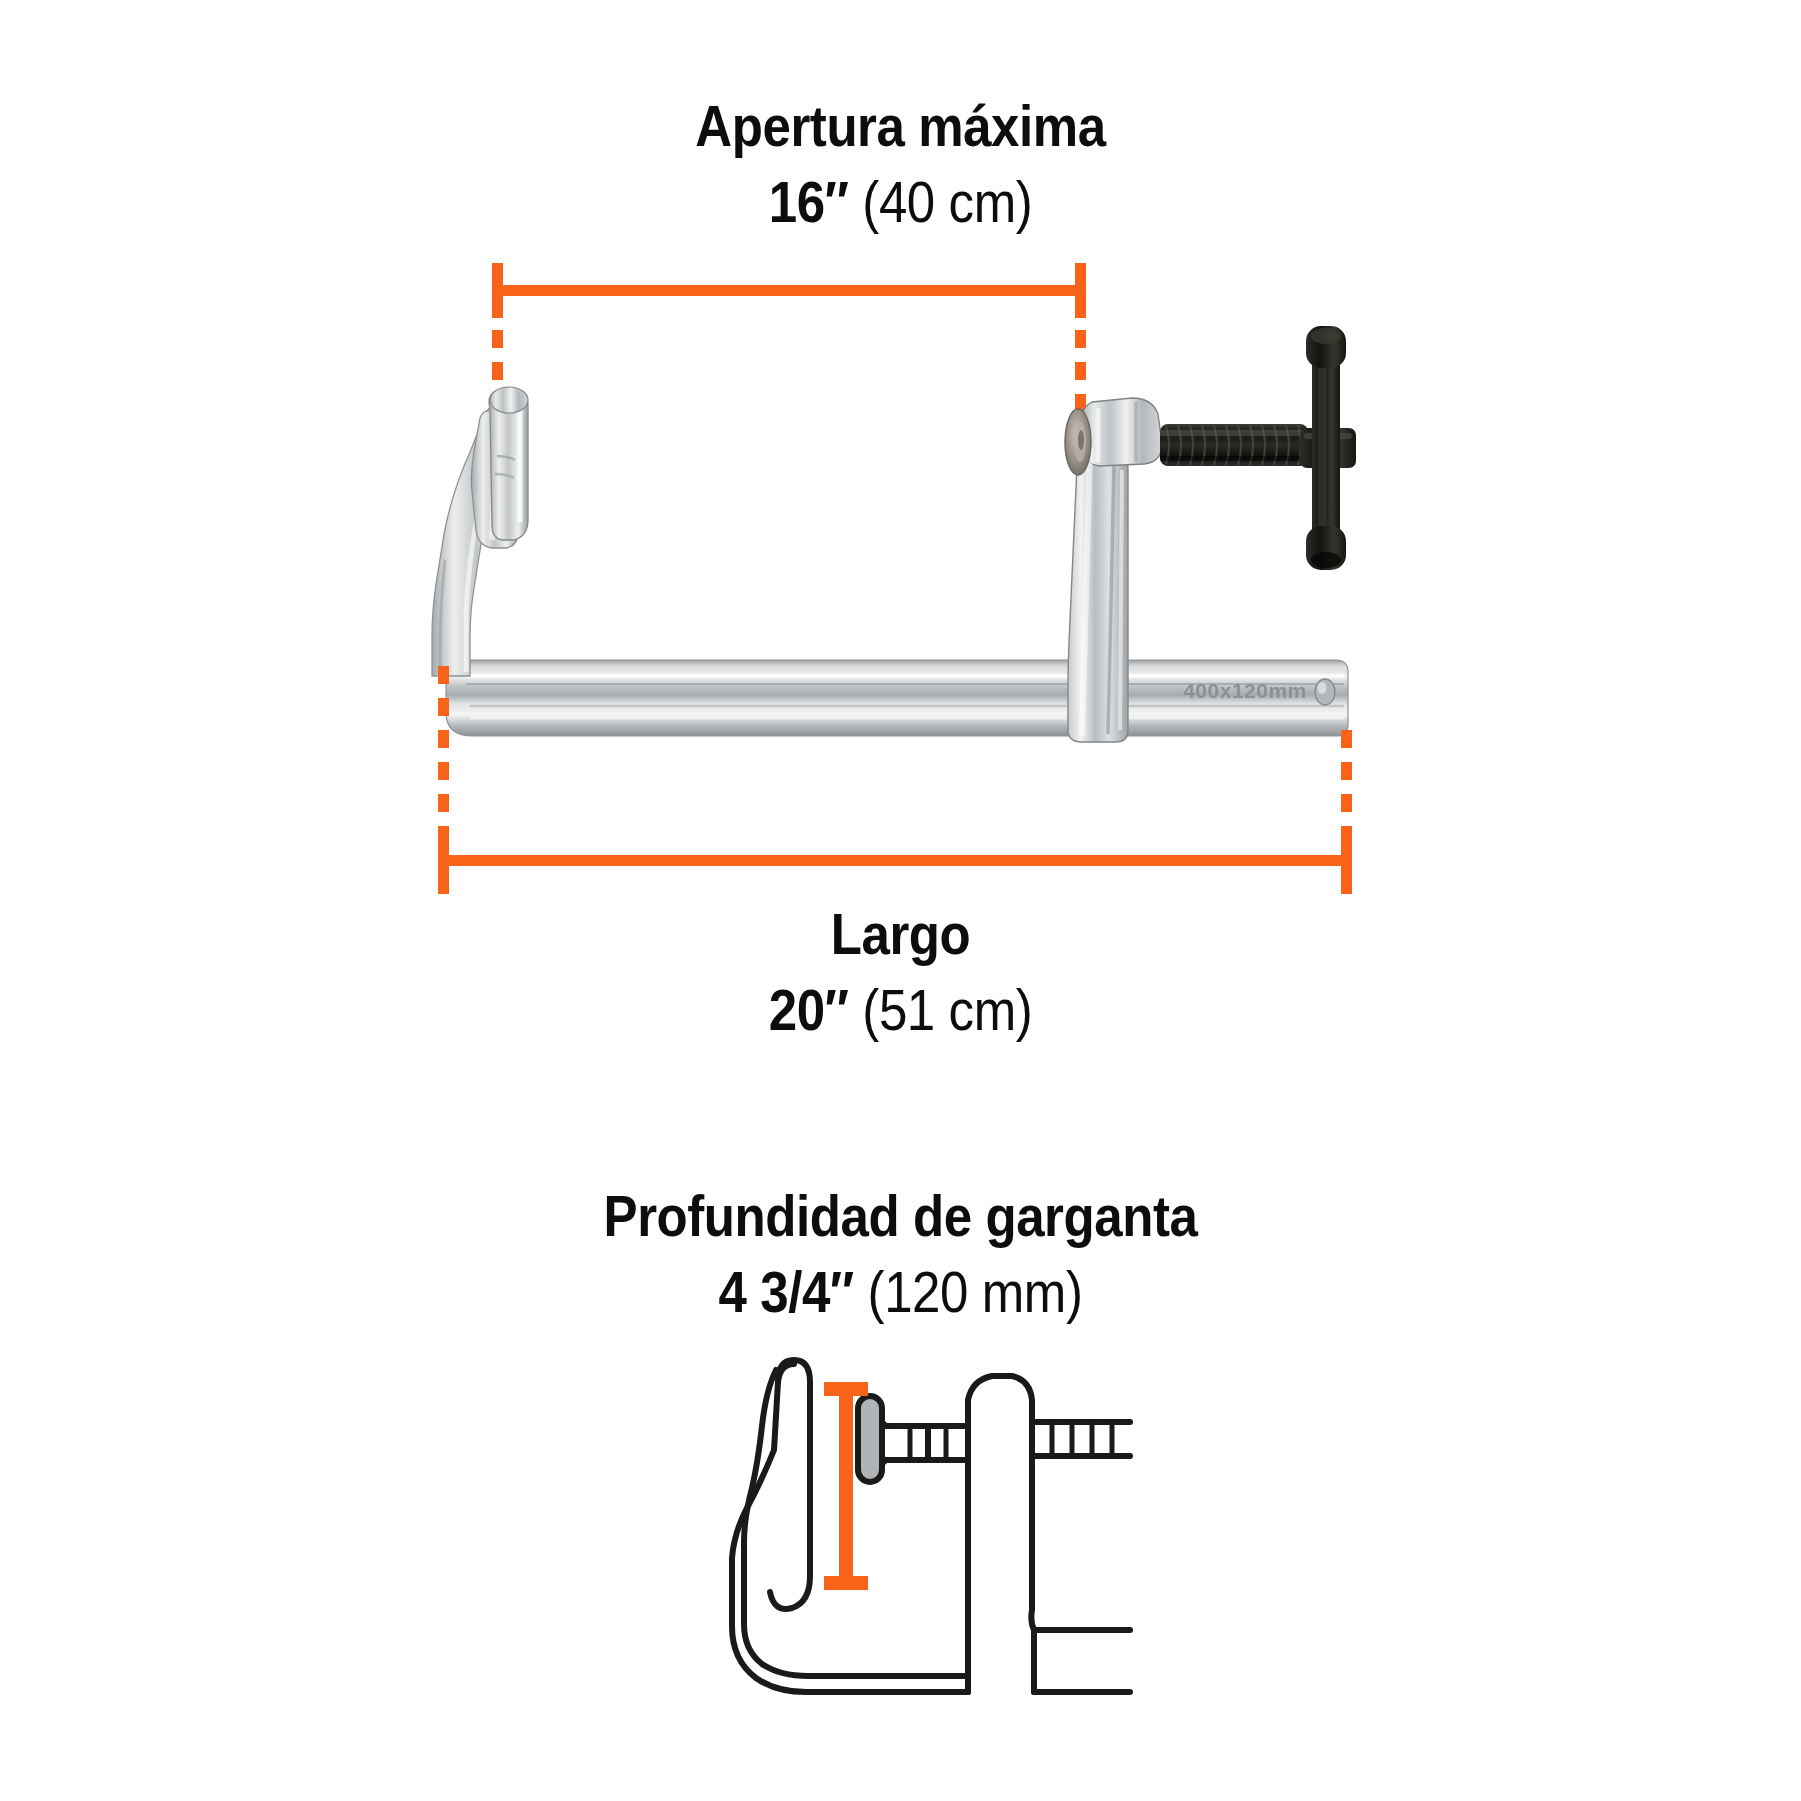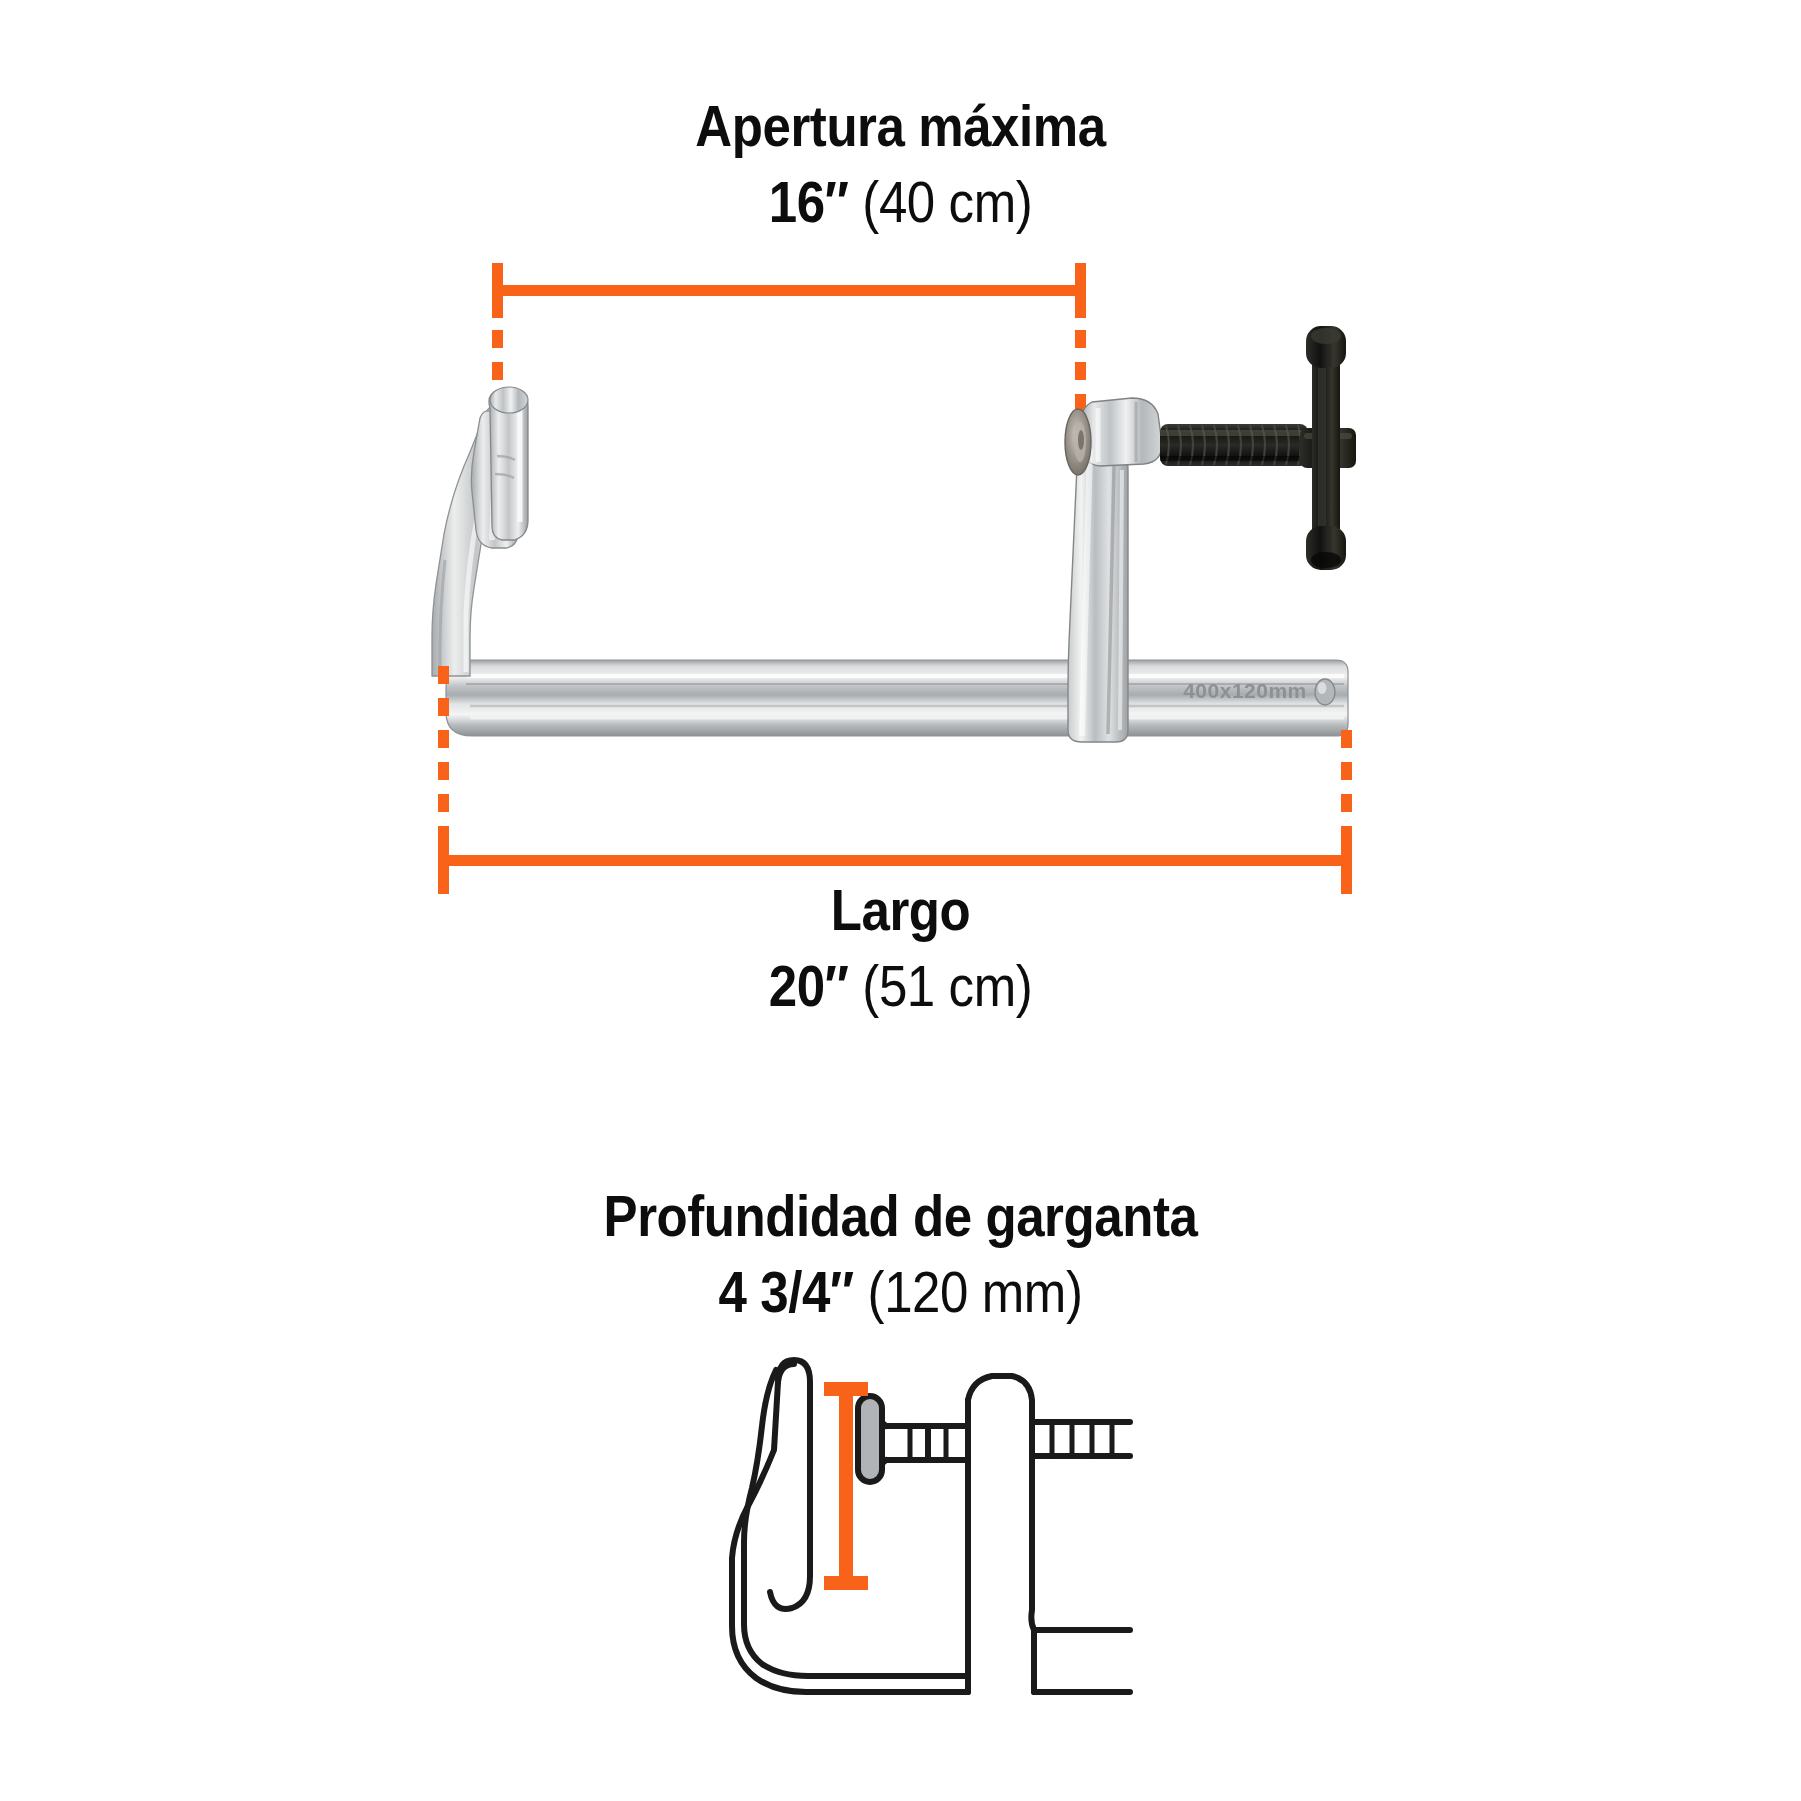--- a/index.html
+++ b/index.html
@@ -300,21 +300,21 @@
 
   <div class="odim">
 
     <div class="oleader" style="left:438px; top:666px; height:180px;"></div>
     <div class="oleader" style="left:1341px; top:730px; height:116px;"></div>
     <div class="obar-h" style="left:438px; top:855px; width:914px;"></div>
     <div class="ocap" style="left:438px; top:826px; height:68px;"></div>
     <div class="ocap" style="left:1341px; top:826px; height:68px;"></div>
   </div>
 
-  <div class="dim-label" style="top:876px;">
+  <div class="dim-label" style="top:900px;">
     <div class="dim-title">Largo</div>
     <div class="dim-value">
       <b>20″</b><span>&nbsp;</span><span>(51 cm)</span>
     </div>
   </div>
 
   <div class="dim-label" style="top:1182px;">
     <div class="dim-title">Profundidad de garganta</div>
     <div class="dim-value">
       <b>4 3/4″</b><span>&nbsp;</span><span>(120 mm)</span>

